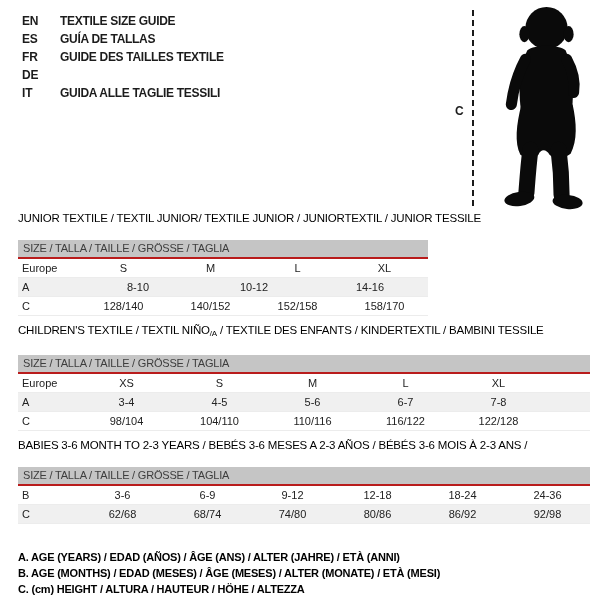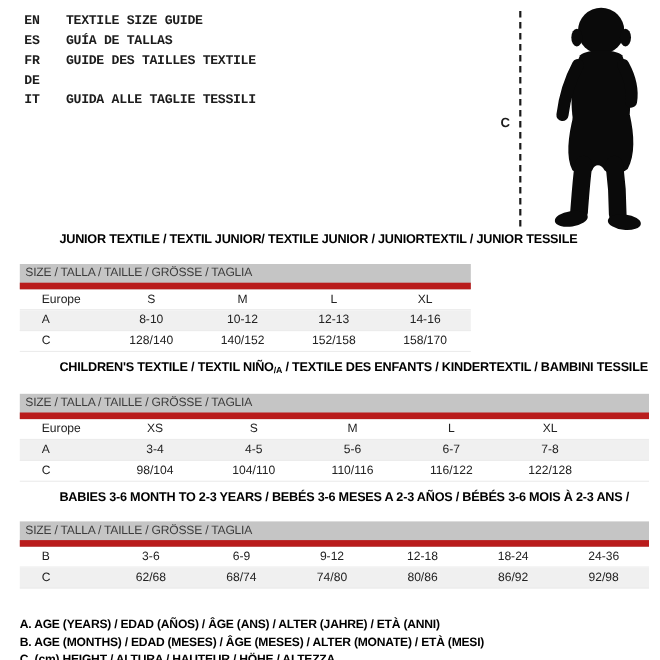--- a/index.html
+++ b/index.html
@@ -3,46 +3,46 @@
 <meta charset="utf-8">
 <style>
   html,body { margin:0; padding:0; background:#ffffff; }
   .page {
     position:relative; width:600px; height:600px; background:#ffffff;
     font-family:"Liberation Sans", sans-serif; color:#1c1c1c; overflow:hidden;
   }
 
   
   .lang-header { position:absolute; top:12px; left:22px; }
-  .lang-row { display:flex; height:18px; align-items:flex-start;font-family:Liberation Mono, monospace; }
+  .lang-row { display:flex; height:18px; align-items:center; }
   .lang-code { width:38px; font-weight:bold; font-size:12px; letter-spacing:-0.2px; }
   .lang-text { font-weight:bold; font-size:12px; letter-spacing:-0.3px; white-space:nowrap; }
 
   
   .figure { position:absolute; top:0; left:448px; width:152px; height:216px; }
   .measure-line { position:absolute; left:24px; top:10px; height:196px; width:0; border-left:2px dashed #1a1a1a; }
   .measure-label { position:absolute; left:7px; top:104px; font-size:12px; font-weight:bold; }
   .baby-svg { position:absolute; left:46px; top:4px; width:106px; height:208px; }
 
   
   .content { position:absolute; left:18px; top:211px; width:572px; }
   .section { margin-bottom:7px; }
-  .section-title { font-weight:bold; font-size:11.5px; letter-spacing:-0.2px; color:#000; line-height:15px; white-space:nowrap;margin-left:36px; }
+  .section-title { font-weight:normal; font-size:11.5px; letter-spacing:-0.2px; color:#000; line-height:15px; white-space:nowrap; }
   .subscript { font-size:8px; vertical-align:-2px; }
 
   .table { margin-top:14px; }
   .t1 { width:410px; }
   .size-bar {
     height:17px; line-height:17px; background:#c5c5c5; color:#3d3d3d;
-    font-size:11px; padding-left:5px; border-bottom:6px solid #b91c1c;
+    font-size:11px; padding-left:5px; border-bottom:2px solid #b91c1c;
     letter-spacing:-0.2px;
   }
   .trow { display:flex; height:18px; line-height:18px; font-size:11px; border-bottom:1px solid #ececec; color:#222; }
   .trow.shaded { background:#f0f0f0; }
-  .tlabel { width:58px; padding-left:4px; flex:none;margin-left:16px; }
+  .tlabel { width:58px; padding-left:4px; flex:none; }
   .tcell { flex:1; text-align:center; }
   .pad-right { padding-right:45px; }
 
   
   .legend { margin-top:25px; }
   .legend-line { font-weight:bold; font-size:11px; letter-spacing:-0.2px; line-height:16px; white-space:nowrap; color:#000; }
 </style>
 </head>
 <body>
 
@@ -100,21 +100,20 @@
           <span class="tlabel">Europe</span>
           <span class="tcell">S</span>
           <span class="tcell">M</span>
           <span class="tcell">L</span>
           <span class="tcell">XL</span>
         </div>
         <div class="trow shaded">
           <span class="tlabel">A</span>
           <span class="tcell">8-10</span>
           <span class="tcell">10-12</span>
-          <span class="tcell">12-13</span>
           <span class="tcell">14-16</span>
         </div>
         <div class="trow">
           <span class="tlabel">C</span>
           <span class="tcell">128/140</span>
           <span class="tcell">140/152</span>
           <span class="tcell">152/158</span>
           <span class="tcell">158/170</span>
         </div>
       </div>

